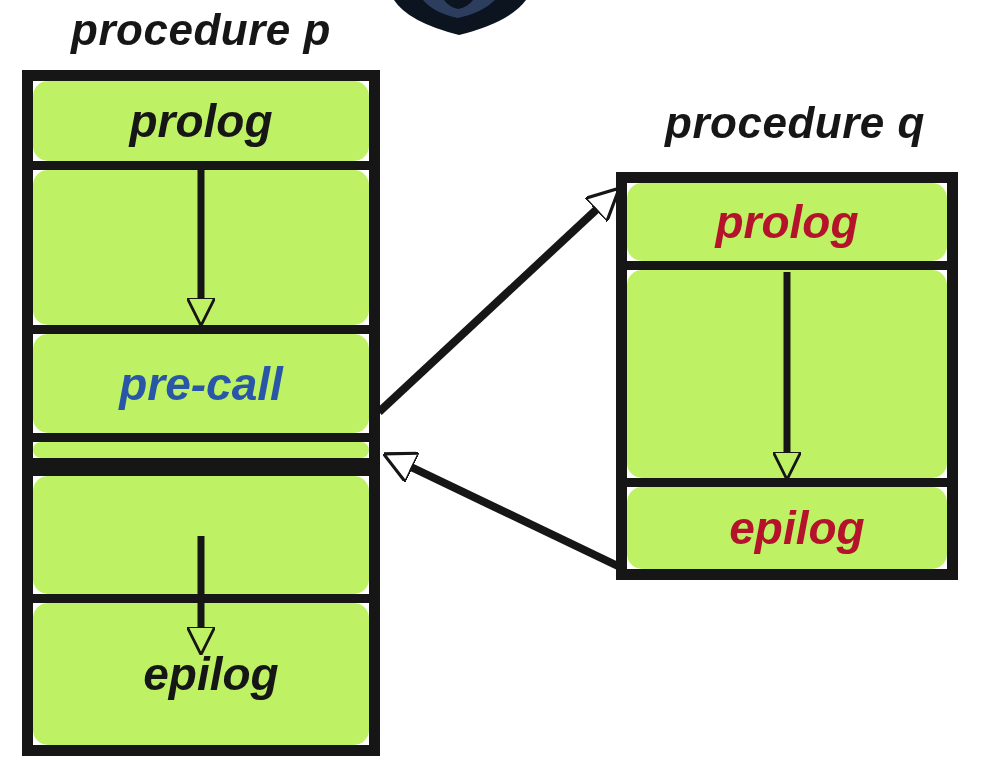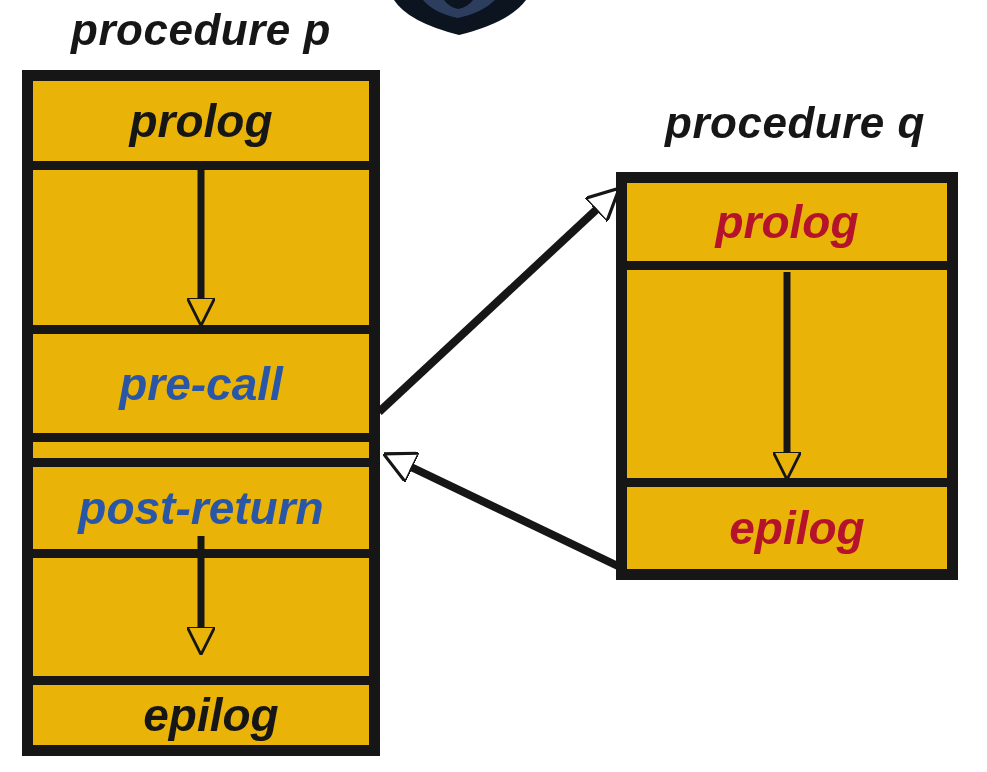--- a/index.html
+++ b/index.html
@@ -36,22 +36,23 @@
     position:absolute;
     background:#fff;
     border:11px solid var(--ink);
     display:flex;flex-direction:column;
   }
   .box-p{left:22px;top:70px;width:358px;height:686px;}
   .box-q{left:616px;top:172px;width:342px;height:408px;}
   .row{
     flex:none;
     display:flex;align-items:center;justify-content:center;
-    background:#eab308;
+    background:#bef264;
     overflow:hidden;
+    border-radius:15px;
   }
   .row.grow{flex:1 1 auto;padding-left:20px;}
   .divider{flex:none;height:9px;background:var(--ink);}
   .row-label{
     font-style:italic;font-weight:bold;
     font-size:46px;line-height:1;
     white-space:nowrap;
   }
   .c-black{color:var(--ink);}
   .c-blue{color:var(--blue);}
@@ -82,23 +83,20 @@
     </div>
     <div class="divider"></div>
     <div class="row" style="height:155px"></div>
     <div class="divider"></div>
     <div class="row" style="height:99px">
       <span class="row-label c-blue">pre-call</span>
     </div>
     <div class="divider"></div>
     <div class="row" style="height:16px"></div>
     <div class="divider"></div>
-    <div class="row" style="height:82px">
-      <span class="row-label c-blue">post-return</span>
-    </div>
     <div class="divider"></div>
     <div class="row" style="height:118px"></div>
     <div class="divider"></div>
     <div class="row grow">
       <span class="row-label c-black">epilog</span>
     </div>
   </div>
 
   <div class="box box-q">
     <div class="row" style="height:78px">

